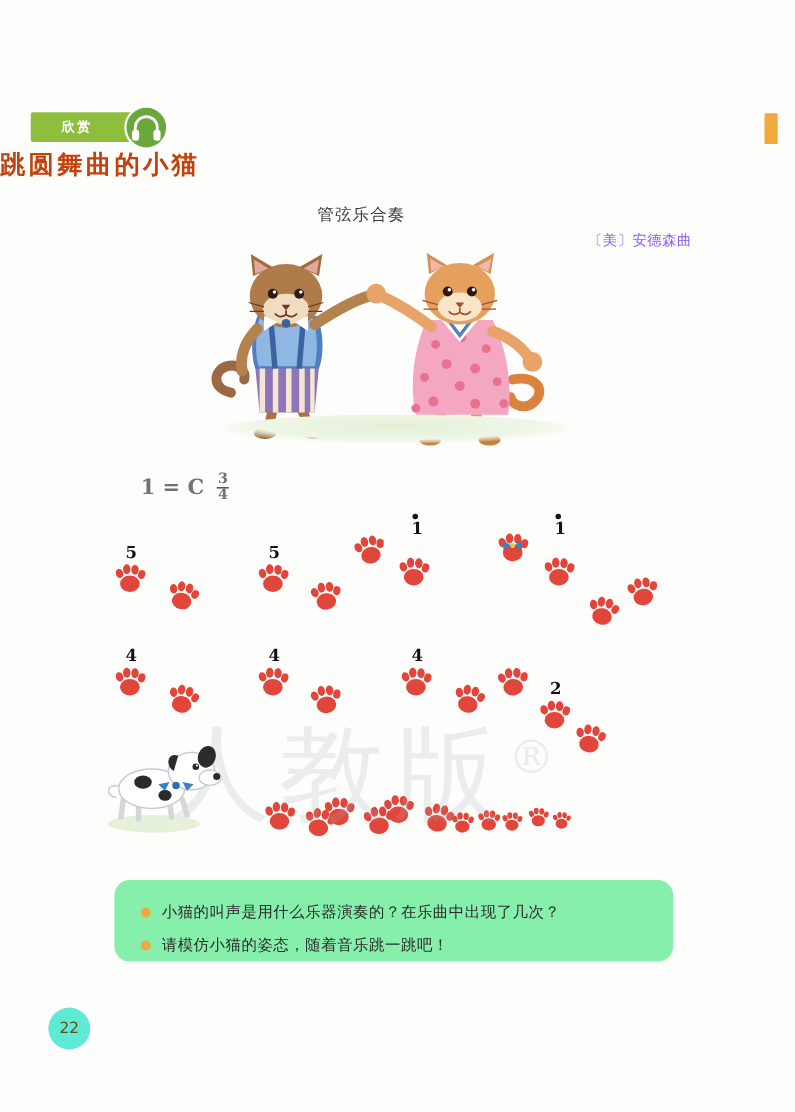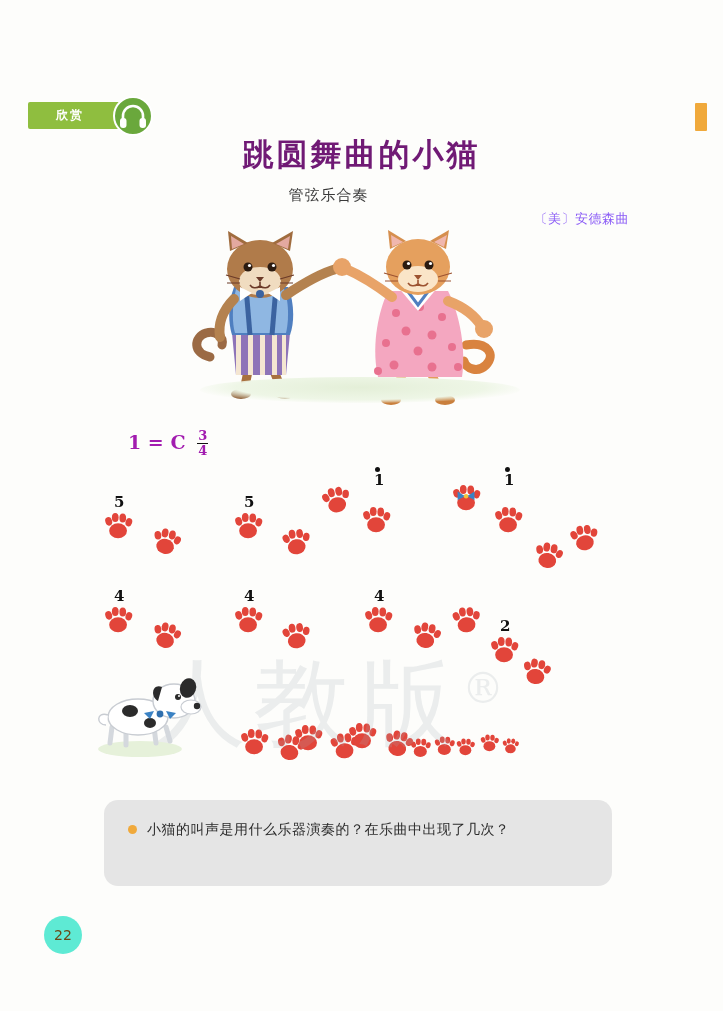--- a/index.html
+++ b/index.html
@@ -77,25 +77,24 @@
     height: 28px;
     background: #f0a93b;
     border-radius: 1px;
   }
 
   
   .title {
     position: absolute;
     left: 0; top: 134px;
     width: 723px;
-    text-align: center;
     font-family: "DejaVu Sans", sans-serif;
-    font-size: 31px;
+    font-size: 23px;
     font-weight: bold;
-    color: #701a75;
+    color: #c2410c;
     letter-spacing: 3px;
   }
   .subtitle {
     position: absolute;
     left: 0; top: 186px;
     width: 657px;
     text-align: center;
     font-family: "DejaVu Sans", sans-serif;
     font-size: 15px;
     color: #3a3a3a;
@@ -130,21 +129,21 @@
   }
 
   
   .keysig {
     position: absolute;
     left: 128px;
     top: 430px;
     font-family: "DejaVu Serif", serif;
     font-size: 19px;
     font-weight: bold;
-    color: #a21caf;
+    color: #737373;
   }
   .keysig .frac {
     display: inline-block;
     vertical-align: middle;
     text-align: center;
     font-size: 13px;
     line-height: 1.05;
     margin-left: 5px;
     position: relative;
     top: -1px;
@@ -211,22 +210,22 @@
     vertical-align: super;
     letter-spacing: 0;
   }
 
   
   .qbox {
     position: absolute;
     left: 104px;
     top: 800px;
     width: 508px;
-    height: 86px;
-    background: #e5e5e5;
+    height: 74px;
+    background: #86efac;
     border-radius: 14px;
   }
   .qrow {
     position: absolute;
     left: 24px;
     font-family: "DejaVu Sans", sans-serif;
     font-size: 14px;
     color: #2b2b2b;
     letter-spacing: 0.5px;
   }
@@ -532,17 +531,20 @@
       <path d="M62 46 L52 48 L58 54 Z" fill="#3b82c4"></path>
       <path d="M74 46 L84 48 L78 54 Z" fill="#3b82c4"></path>
       <circle cx="68" cy="49" r="3.4" fill="#2f6fae"></circle>
     </svg>
   </div>
 
   <div class="qbox">
     <div class="qrow r1">
       <span class="qdot"></span><span>小猫的叫声是用什么乐器演奏的？在乐曲中出现了几次？</span>
     </div>
+    <div class="qrow r2">
+      <span class="qdot"></span><span>请模仿小猫的姿态，随着音乐跳一跳吧！</span>
+    </div>
   </div>
 
   <div class="pagenum">22</div>
 
 </div>
 
 </body></html>

